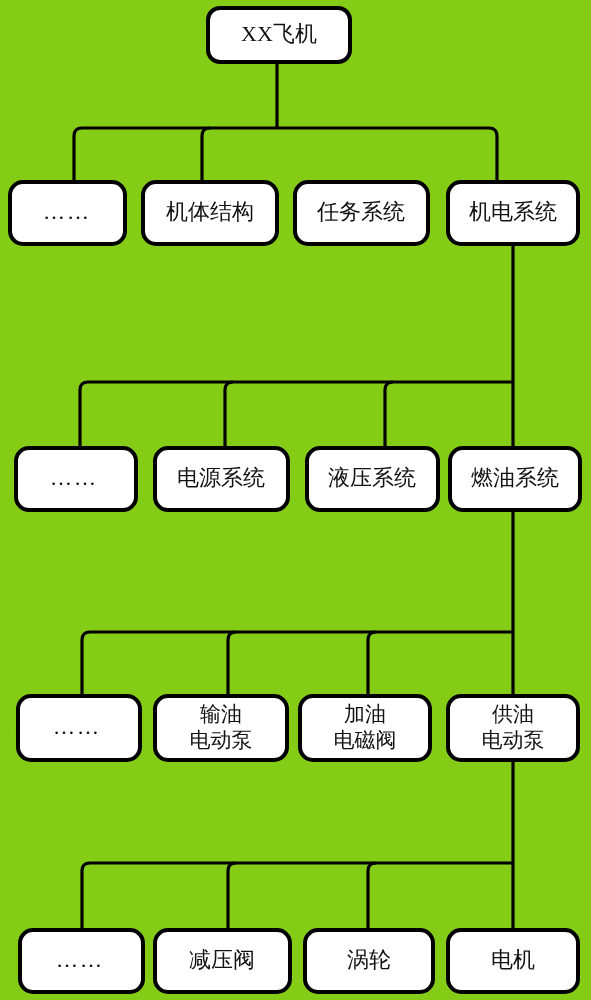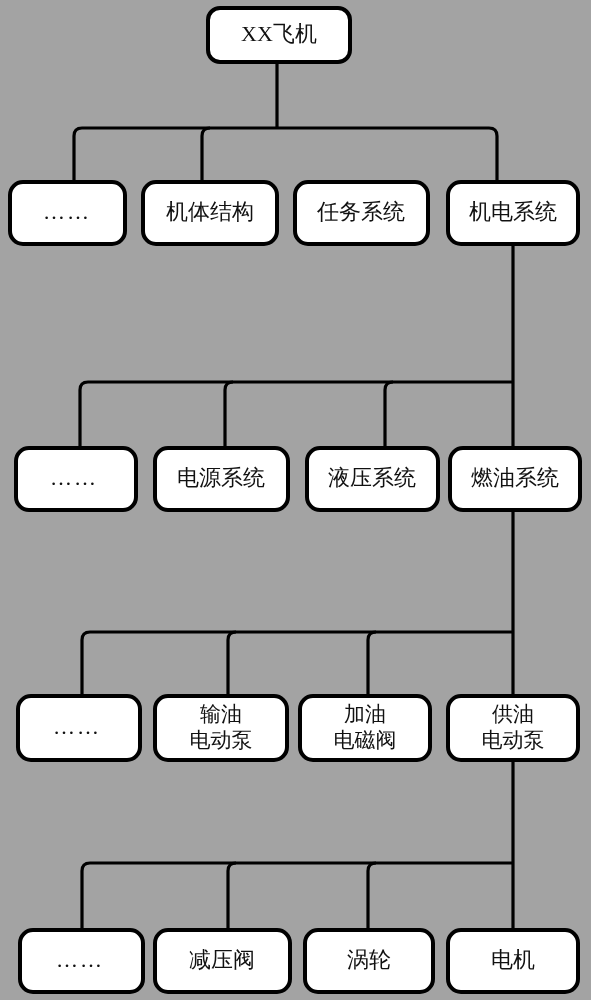--- a/index.html
+++ b/index.html
@@ -10,21 +10,21 @@
   body {
     width: 591px;
     height: 1000px;
     font-family: "Liberation Serif", "DejaVu Serif", serif;
     overflow: hidden;
   }
   #diagram-root {
     position: relative;
     width: 591px;
     height: 1000px;
-    background: #a3a3a3;
+    background: #84cc16;
   }
   svg.diagram-canvas {
     position: absolute;
     left: 0;
     top: 0;
     width: 591px;
     height: 1000px;
     display: block;
   }
   .node-box {

